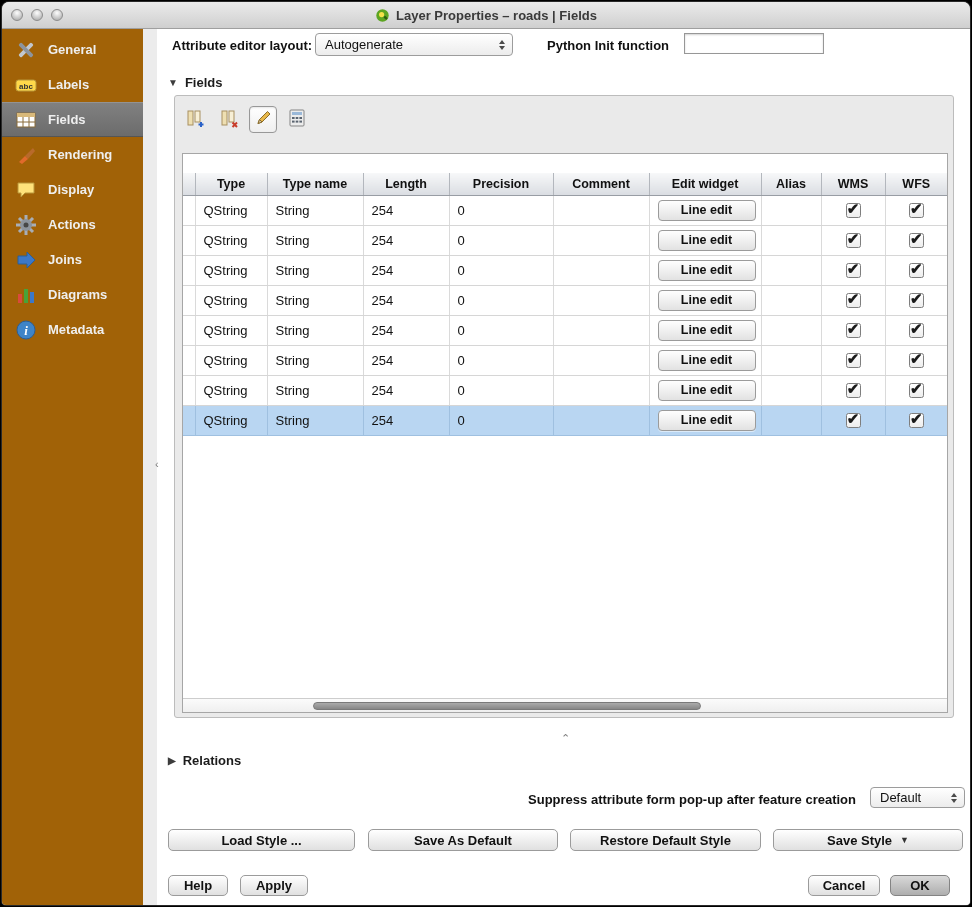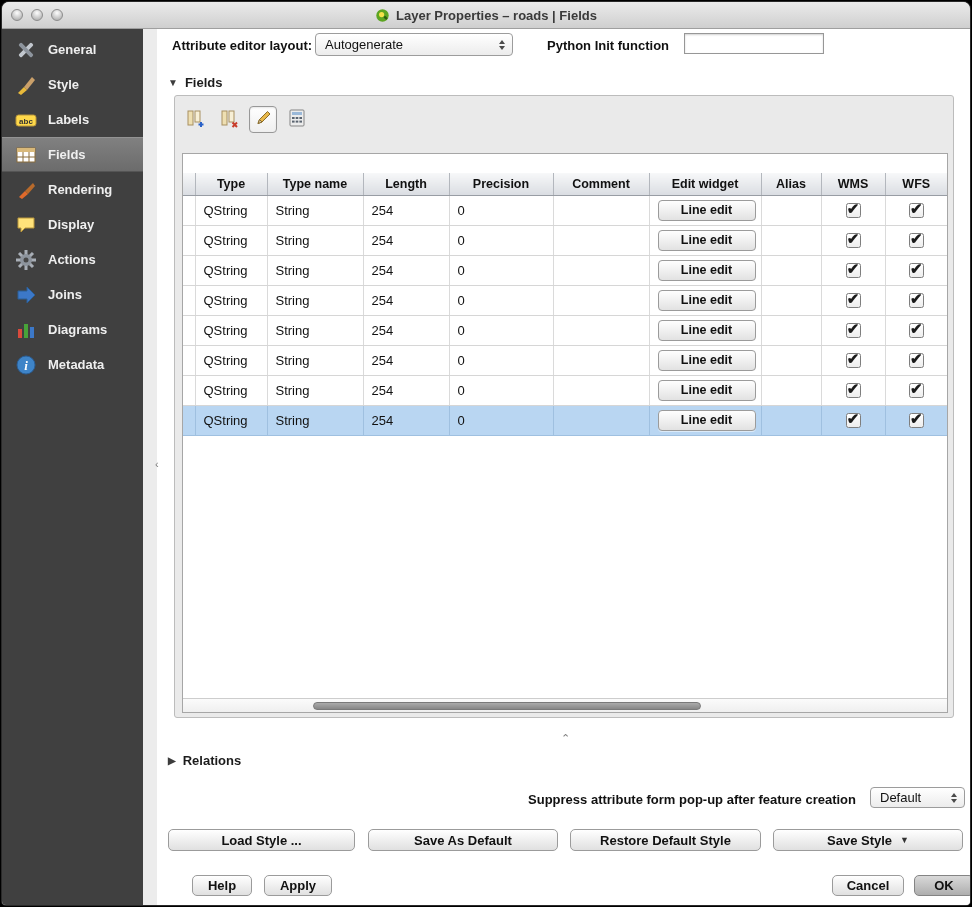--- a/index.html
+++ b/index.html
@@ -12,21 +12,21 @@
   .titlebar{position:absolute;left:0;top:0;right:0;height:27px;
             background:linear-gradient(#ebebeb,#cfcfcf);border-bottom:1px solid #9f9f9f;}
   .traffic{position:absolute;left:9px;top:7px;display:flex;gap:8px;}
   .light{width:12px;height:12px;border-radius:50%;
          background:radial-gradient(circle at 50% 30%,#fdfdfd,#b9b9b9 75%);
          border:1px solid #8d8d8d;}
   .title{height:26px;display:flex;align-items:center;justify-content:center;gap:6px;
          font-size:13px;font-weight:600;color:#3a3a3a;}
   .qgis-icon svg{display:block;}
   
-  .sidebar{position:absolute;left:0;top:27px;bottom:0;width:141px;background:#404040;padding-top:3px;}
+  .sidebar{position:absolute;left:0;top:27px;bottom:0;width:141px;background:#a16207;padding-top:3px;}
   .side-item{height:35px;display:flex;align-items:center;gap:11px;padding-left:13px;
              color:#efefef;font-size:13px;font-weight:600;cursor:default;}
   .side-item.selected{background:linear-gradient(#818181,#6b6b6b);
              box-shadow:inset 0 1px 0 rgba(255,255,255,.15), inset 0 -1px 0 rgba(0,0,0,.2);}
   .side-ic{width:22px;height:22px;display:flex;align-items:center;justify-content:center;}
   .side-ic svg{display:block;}
   
   .main{position:absolute;left:155px;top:27px;right:0;bottom:0;background:#ffffff;}
   .lbl{position:absolute;font-size:13px;font-weight:600;color:#111;line-height:22px;white-space:nowrap;}
   .mac-select{position:absolute;display:flex;align-items:center;padding:0 5px 0 9px;
@@ -74,21 +74,21 @@
            background:linear-gradient(#fbfbfb,#efefef);border-top:1px solid #cdcdcd;}
   .hthumb{position:absolute;left:130px;width:388px;top:3px;height:8px;border-radius:4px;
           background:linear-gradient(#ababab,#878787);border:1px solid #7a7a7a;}
   
   .gripper{position:absolute;color:#7d7d7d;font-size:11px;line-height:10px;}
   
   .mac-btn{position:absolute;height:22px;border-radius:5px;border:1px solid #9b9b9b;
            background:linear-gradient(#ffffff,#e0e0e0);font-size:13px;font-weight:600;color:#111;
            font-family:"Liberation Sans",sans-serif;box-shadow:0 1px 0 rgba(255,255,255,.55);
            display:flex;align-items:center;justify-content:center;gap:6px;padding:0;}
-  .mac-btn.small{height:21px;margin-left:24px;}
+  .mac-btn.small{height:21px;}
   .mac-btn.default{background:linear-gradient(#d9d9d9,#aeaeae);border-color:#848484;}
   .btn-caret{font-size:9px;color:#333;margin-left:2px;}
 </style>
 </head>
 <body>
 
 <div class="stage">
   <div class="window">
 
     <div class="titlebar">
@@ -111,29 +111,20 @@
 
     <div class="sidebar">
         <div class="side-item">
           <span class="side-ic">
             <svg width="22" height="22" viewBox="0 0 22 22">
               <rect x="9" y="2" width="4" height="18" rx="1.5" fill="#c2c7ce" transform="rotate(45 11 11)"></rect>
               <rect x="9" y="2" width="4" height="18" rx="1.5" fill="#8d949d" transform="rotate(-45 11 11)"></rect>
             </svg>
           </span>
           <span>General</span>
-        </div>
-        <div class="side-item">
-          <span class="side-ic">
-            <svg width="22" height="22" viewBox="0 0 22 22">
-              <path d="M9 13 L17 3 L20 6 L12 16 Z" fill="#caa06a"></path>
-              <path d="M3 19 L9 13 L12 16 L6 21 Z" fill="#e8b93a"></path>
-            </svg>
-          </span>
-          <span>Style</span>
         </div>
         <div class="side-item">
           <span class="side-ic">
             <svg width="22" height="22" viewBox="0 0 22 22">
               <rect x="1" y="6" width="20" height="11" rx="2.5" fill="#ffd94a" stroke="#b9963a"></rect>
               <text x="11" y="14.5" font-size="8" font-weight="bold" text-anchor="middle" fill="#333" font-family="Liberation Sans,sans-serif">abc</text>
             </svg>
           </span>
           <span>Labels</span>
         </div>

